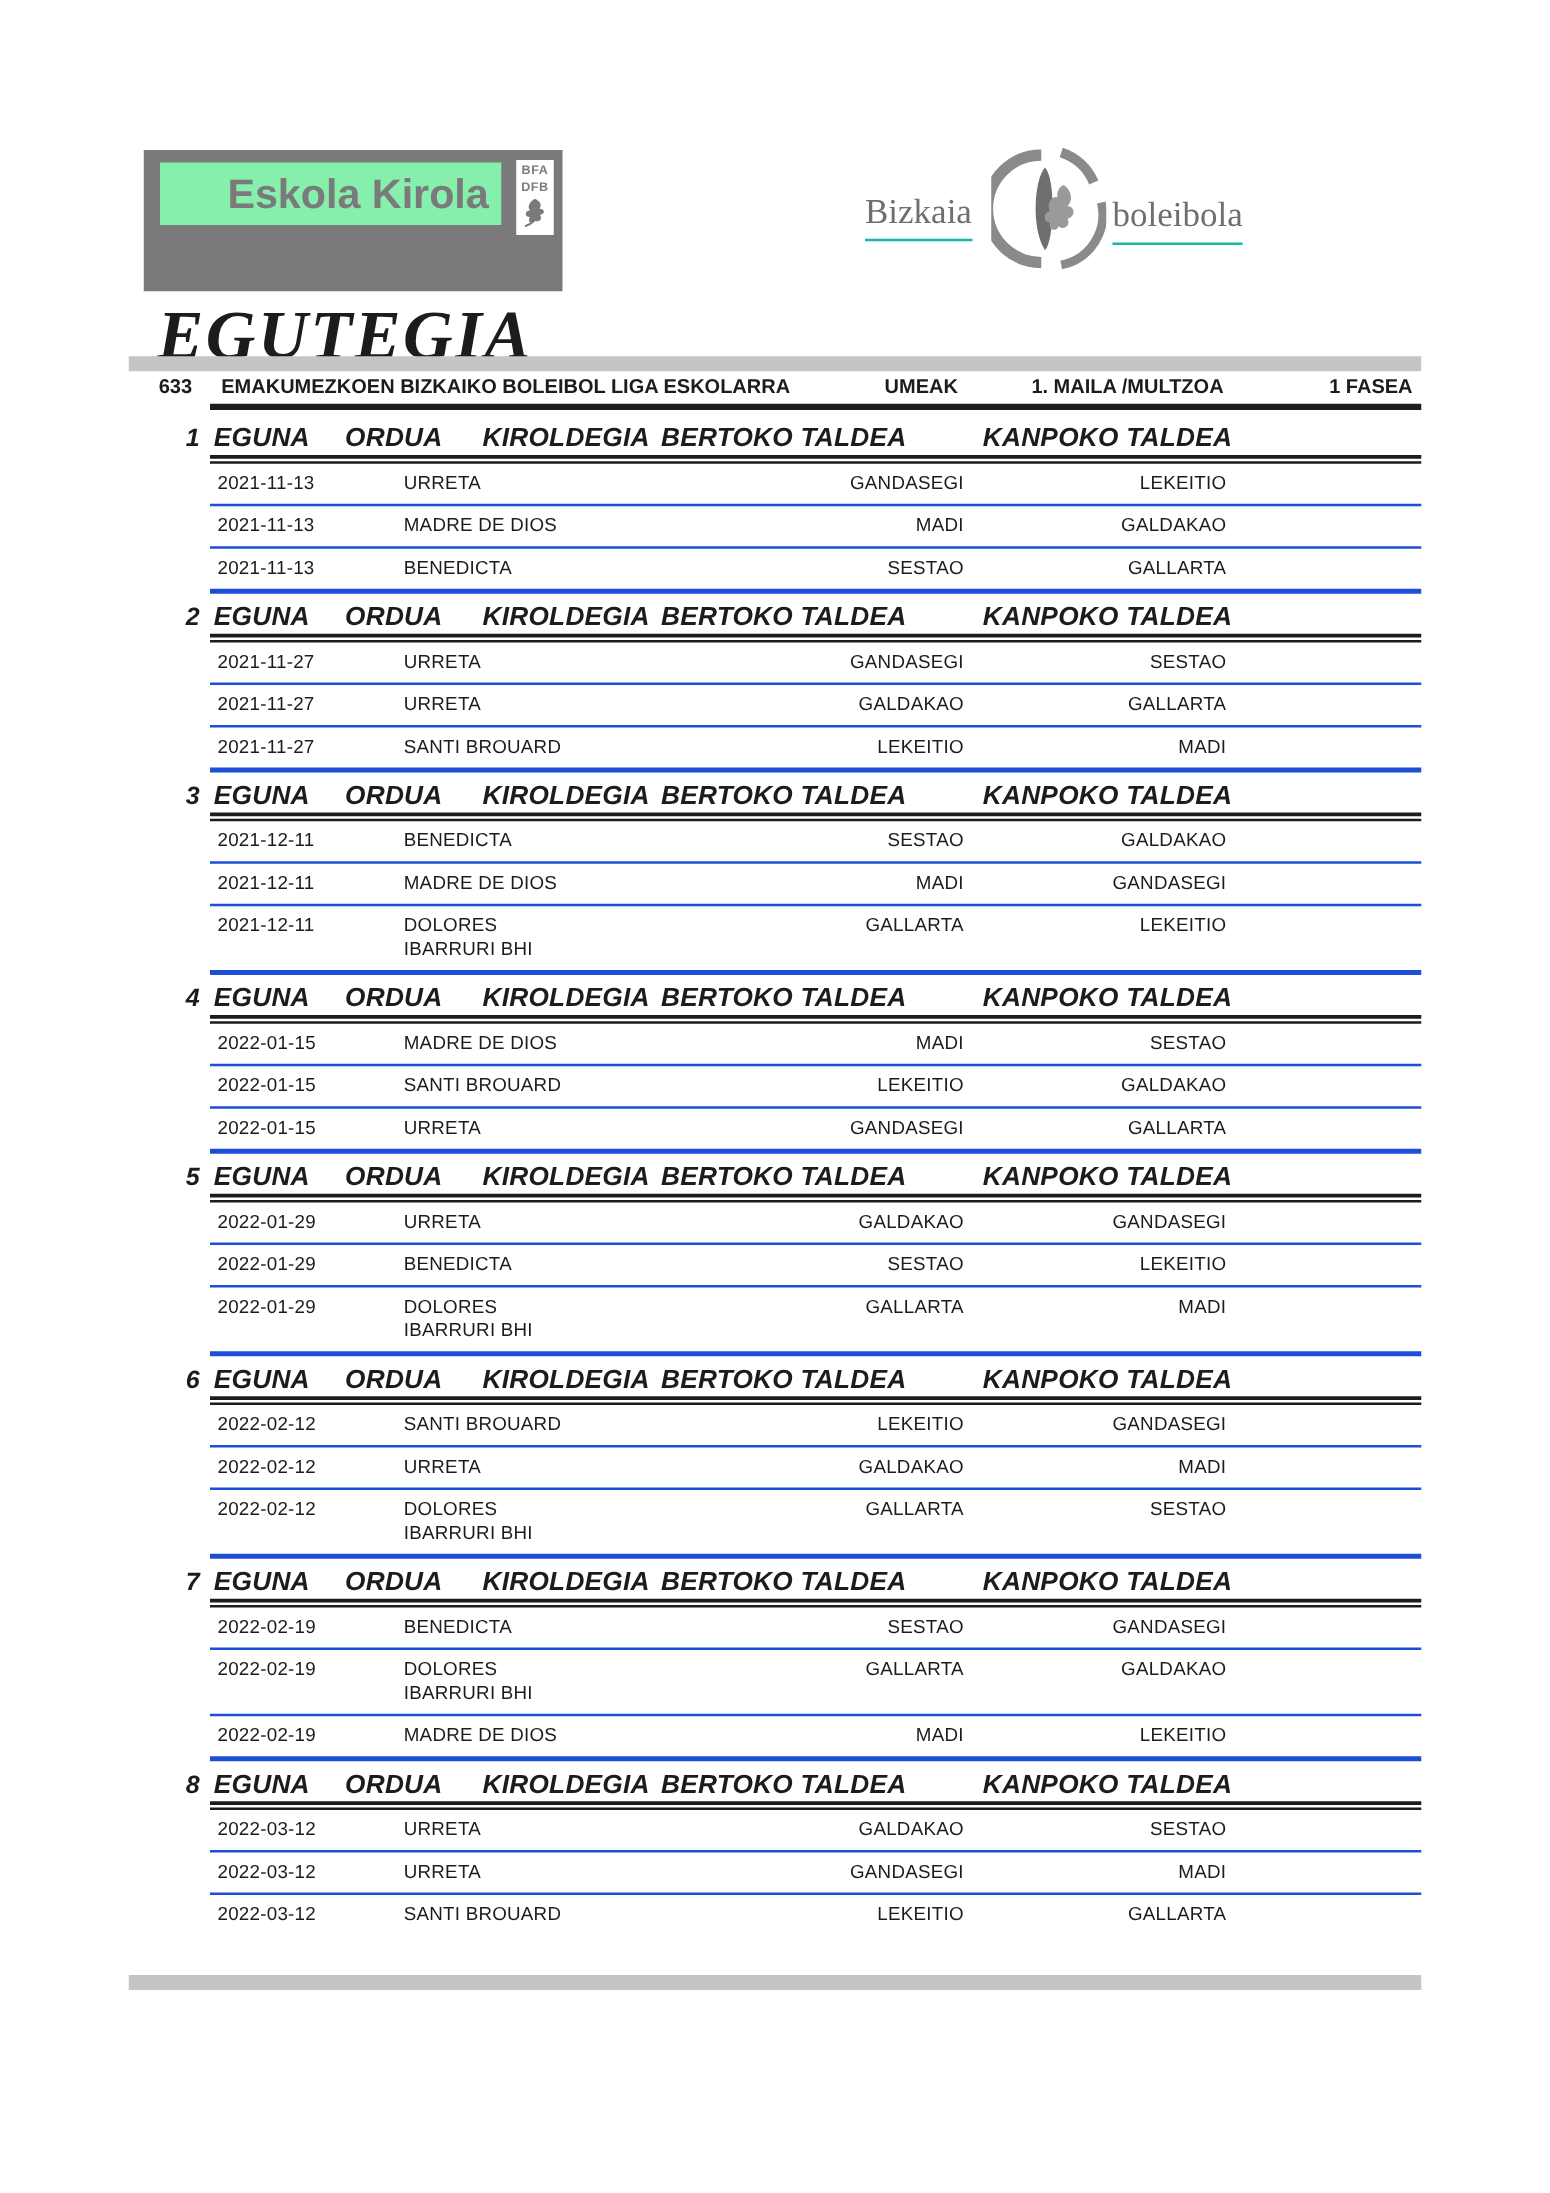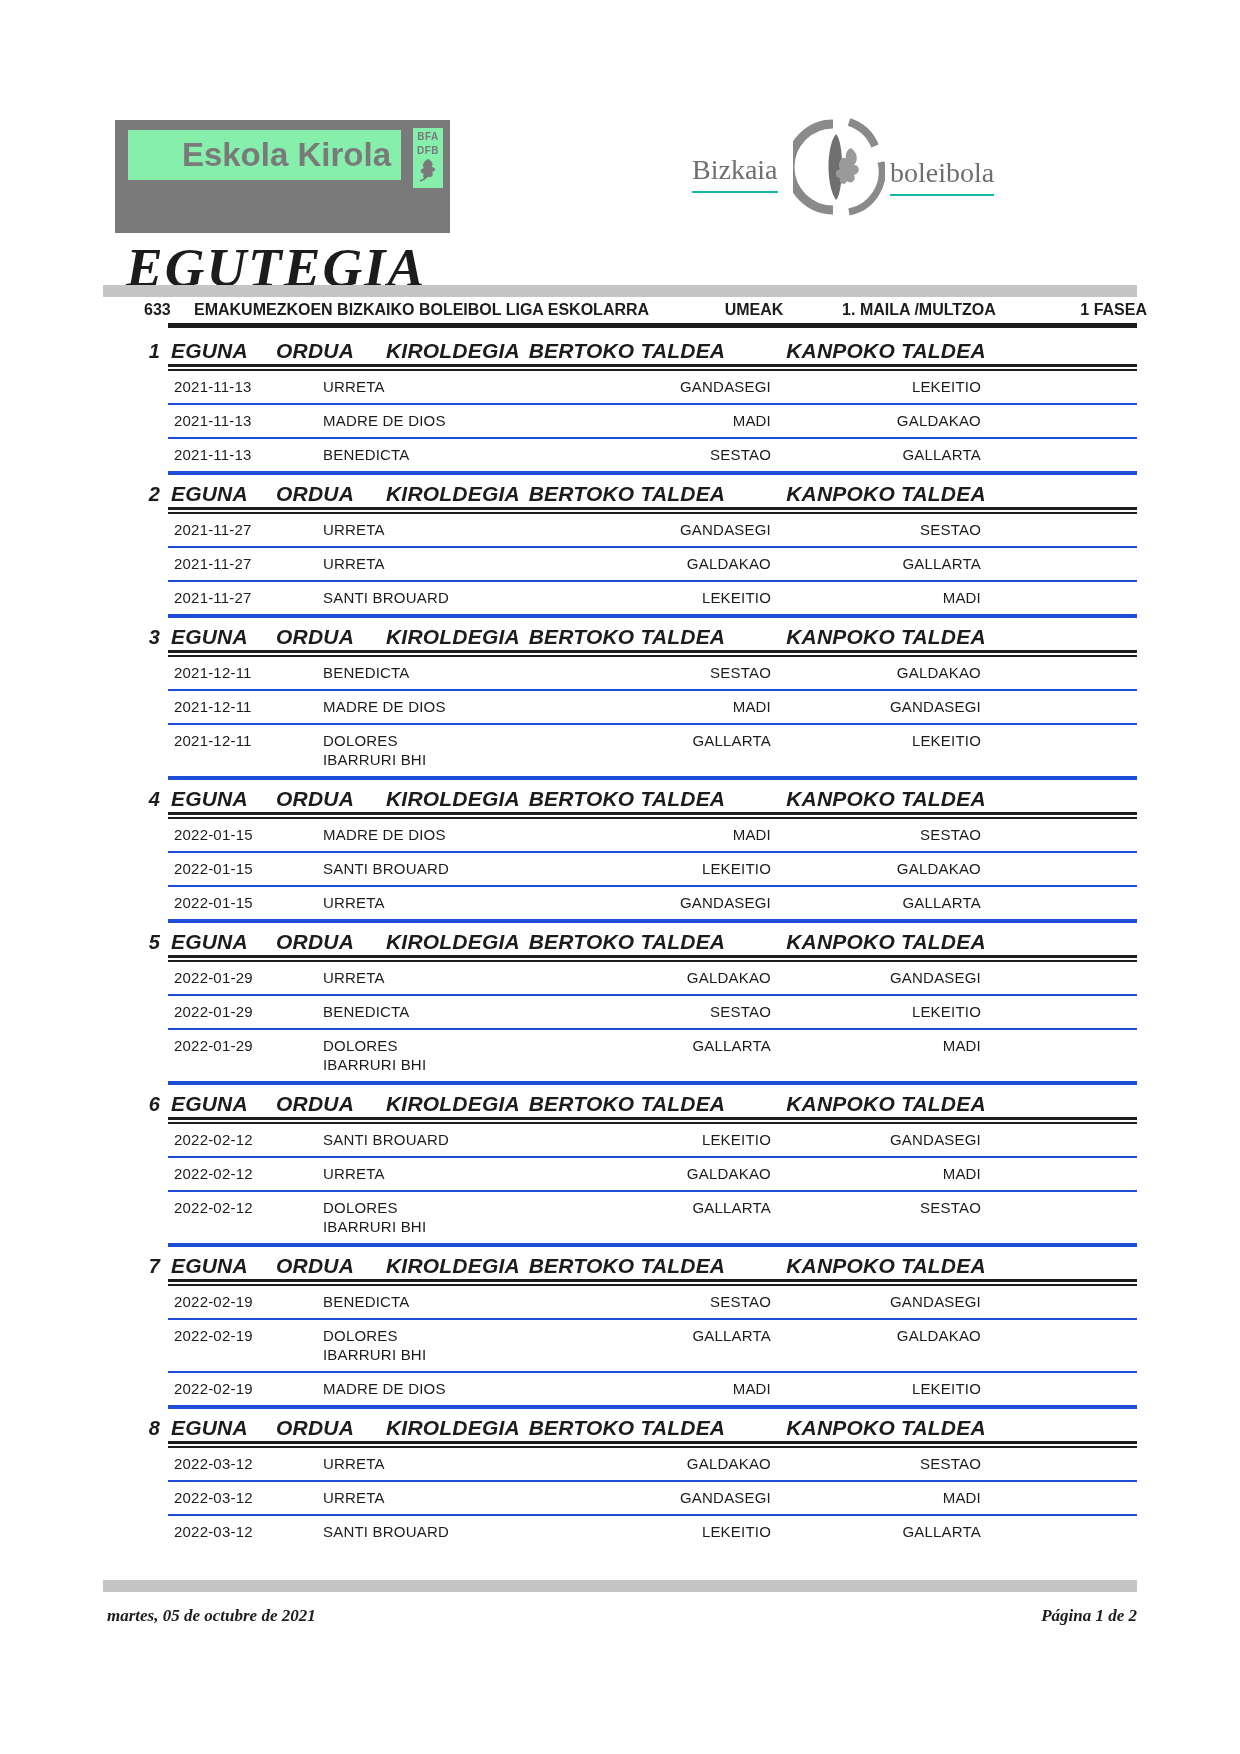--- a/index.html
+++ b/index.html
@@ -7,21 +7,21 @@
     position:relative; width:1240px; height:1754px; margin:0 auto;
     background:#ffffff; overflow:hidden;
     font-family:"Liberation Sans", sans-serif; color:#1c1c1c;
   }
 
   
   .eskola-box { position:absolute; left:115px; top:120px; width:335px; height:113px; background:#7a7a7a; }
   .ek-white   { position:absolute; left:13px; top:10px; width:273px; height:50px; background:#86efac;
                 font-size:33px; font-weight:bold; color:#7a7a7a; line-height:50px; text-align:right; padding-right:10px; box-sizing:border-box; }
   .ek-deporte { position:absolute; left:26px; top:60px; font-size:33px; font-weight:bold; color:#ffffff; line-height:50px; white-space:nowrap; }
-  .ek-badge   { position:absolute; right:7px; top:8px; width:30px; height:60px; background:#86efac; text-align:center; }
+  .ek-badge   { position:absolute; right:7px; top:8px; width:30px; height:60px; background:#ffffff; text-align:center; }
   .ek-badge .bfa { display:block; font-size:10px; font-weight:bold; color:#7a7a7a; line-height:11px; margin-top:3px; letter-spacing:0.5px; }
   .ek-badge svg  { display:block; margin:1px auto 0; }
 
   .bizkaia-logo { position:absolute; left:680px; top:118px; width:360px; height:100px; }
   .bz-word { position:absolute; font-family:"Liberation Serif", serif; font-size:28px; color:#6f6f6f;
              border-bottom:2px solid #14b8a6; padding-bottom:1px; line-height:40px; }
   .bz-left  { left:12px; top:32px; }
   .bz-right { left:210px; top:35px; }
   .bz-emblem { position:absolute; left:113px; top:0; }
 
@@ -31,21 +31,21 @@
   .t-left  { left:126px; top:236px; }
   .t-right { right:130px; top:236px; }
   .t-right .gap { display:inline-block; width:26px; }
 
   
   .bar { position:absolute; left:103px; width:1034px; height:12px; background:#c5c5c5; }
   .bar-top { top:285px; }
   .bar-bottom { top:1580px; }
 
   
-  .league-row { position:absolute; left:119px; top:297px; width:1034px; height:26px;
+  .league-row { position:absolute; left:102px; top:297px; width:1034px; height:26px;
                 font-size:16px; font-weight:bold; line-height:26px; }
   .lg-code { position:absolute; left:25px; }
   .lg-name { position:absolute; left:75px; }
   .lg-cat  { position:absolute; left:555px; width:160px; text-align:center; }
   .lg-div  { position:absolute; left:690px; width:220px; text-align:center; }
   .lg-phase{ position:absolute; right:6px; }
   .league-line { position:absolute; left:168px; top:323px; width:969px; height:5px; background:#1c1c1c; }
 
   
   .rounds { position:absolute; left:168px; top:332px; width:969px; }
@@ -406,18 +406,14 @@
     <span class="c-venue">SANTI BROUARD</span>
     <span class="c-home">LEKEITIO</span>
     <span class="c-away">GALLARTA</span>
     <span class="c-fill"></span>
   </div>
 </div>
   </section>
 </div>
 
   <div class="bar bar-bottom" style="background: rgb(197, 197, 197);"></div>
-  <div class="footer-row">
-    <span class="f-date">martes, 05 de octubre de 2021</span>
-    <span class="f-page">Página 1 de 2</span>
-  </div>
 
 </div>
 
 </body></html>

